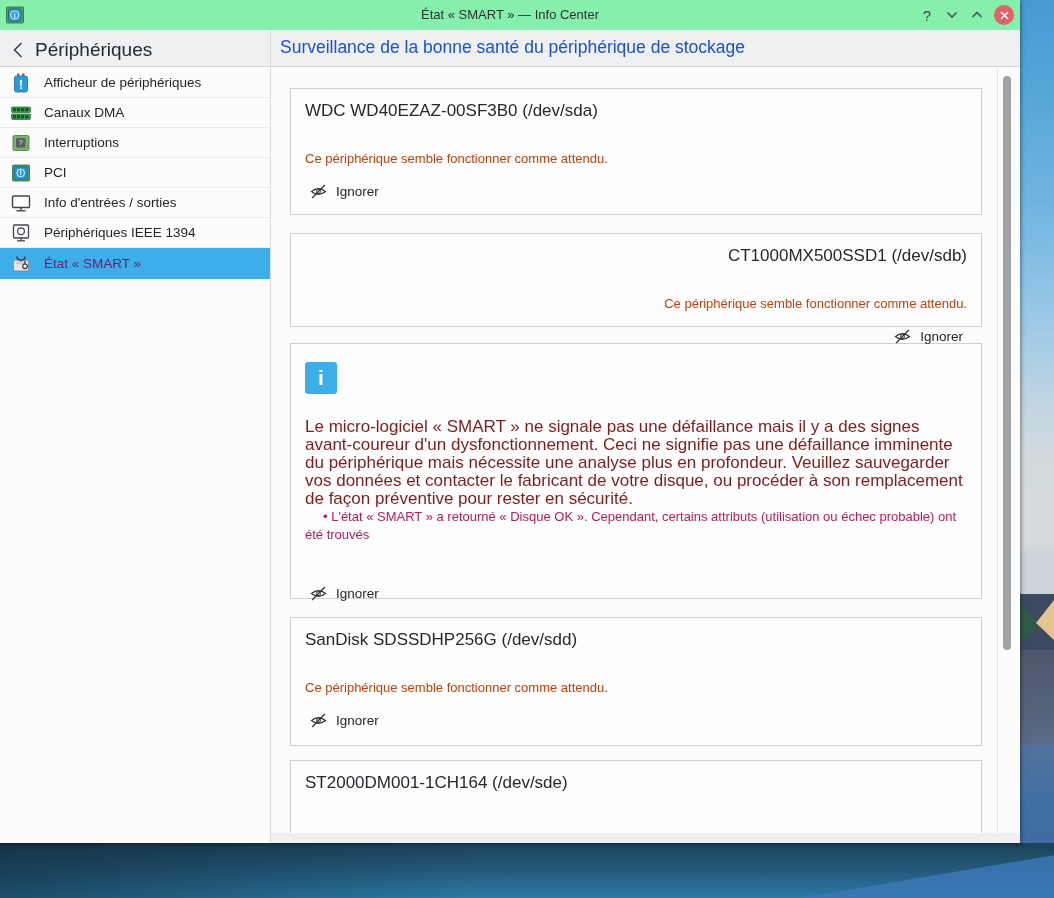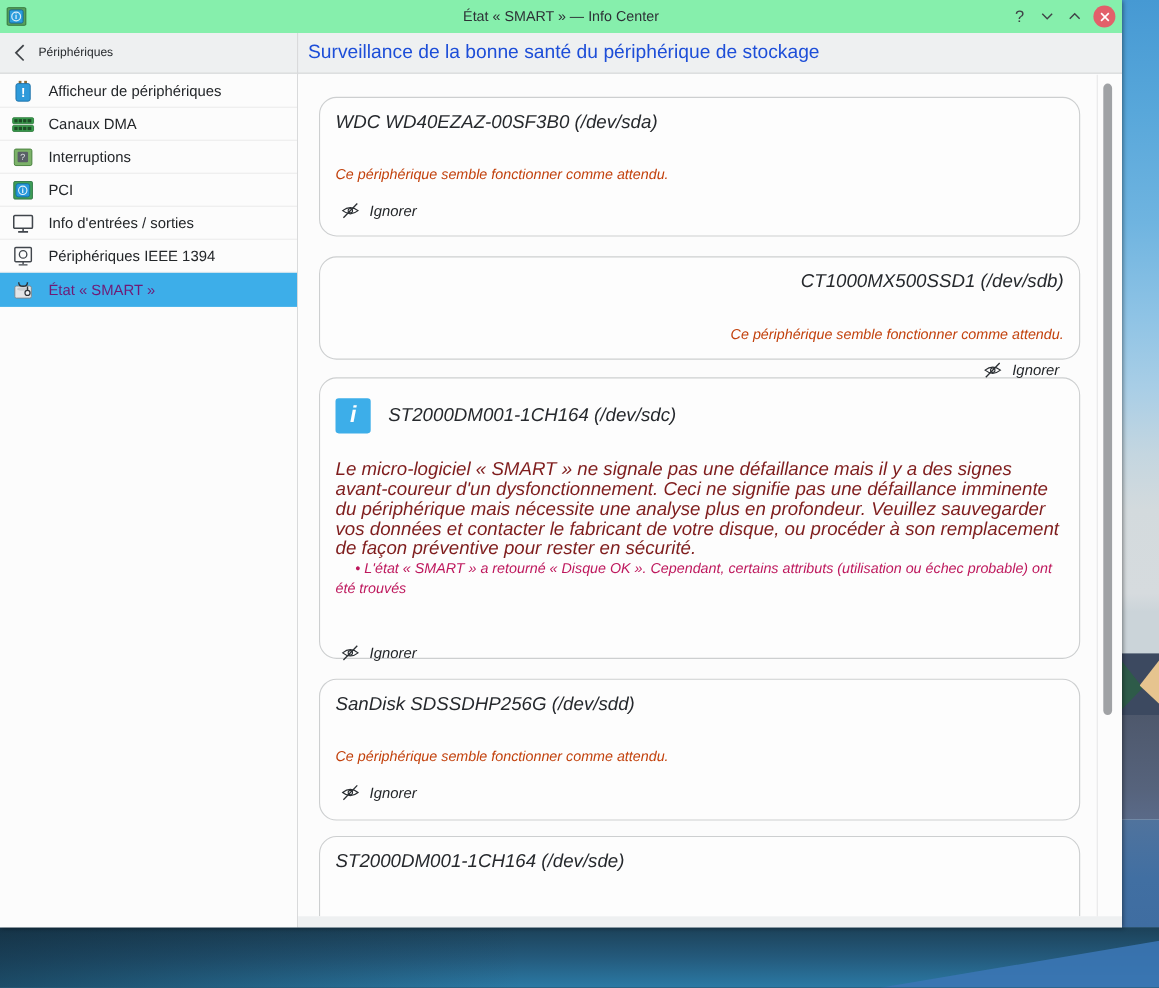--- a/index.html
+++ b/index.html
@@ -35,36 +35,36 @@
             text-align:center;font-size:13px;color:#2d3136;}
   .tb-buttons{position:absolute;right:6px;top:0;height:30px;display:flex;align-items:center;gap:9px;}
   .tb-help{font-size:15px;color:#3f4347;width:16px;text-align:center;cursor:default;}
   .tb-btn{display:flex;align-items:center;justify-content:center;width:16px;height:16px;}
   .tb-close{width:20px;height:20px;border-radius:50%;background:#e2606a;display:flex;
             align-items:center;justify-content:center;}
 
   .toolrow{position:absolute;left:0;top:30px;width:1020px;height:37px;background:#eef0f1;
            border-bottom:1px solid #d4d6d7;box-sizing:border-box;}
   .back-btn{position:absolute;left:12px;top:9px;display:flex;align-items:center;gap:11px;cursor:default;}
-  .back-label{font-size:11px;color:#26292d;}
+  .back-label{font-size:19px;color:#26292d;}
   .page-title{position:absolute;left:280px;top:7px;font-size:17.5px;color:#1d4ed8;text-align:right;}
   .vsep{position:absolute;left:270px;top:30px;width:1px;height:813px;background:#d9dadb;}
 
   
   .sidebar{position:absolute;left:0;top:68px;width:270px;height:775px;background:#fcfcfc;}
   .side-item{display:flex;align-items:center;height:29px;padding-left:10px;gap:12px;
              font-size:13.5px;color:#232629;border-bottom:1px solid #ebecec;cursor:default;}
   .side-item .sicon{width:22px;height:22px;flex:0 0 22px;display:flex;align-items:center;justify-content:center;}
   .side-item.selected{background:#3daee9;color:#701a75;height:31px;border-bottom:none;}
 
   
   .content{position:absolute;left:271px;top:68px;width:749px;height:765px;background:#fcfcfc;overflow:hidden;}
   .frame-strip{position:absolute;left:271px;top:833px;width:749px;height:10px;background:#eef0f1;}
   .cards{padding:20px 0 0 19px;}
-  .card{width:692px;box-sizing:border-box;border:1px solid #cdcfd0;border-radius:16px;background:#fdfdfd;font-style:italic;}
+  .card{width:692px;box-sizing:border-box;border:1px solid #cdcfd0;border-radius:0;background:#fdfdfd;}
   .card-title{margin:12px 14px 0;font-size:17px;color:#26292d;}
   .card-status{margin:30px 14px 0;font-size:13px;color:#c2410c;}
   .card-action{margin:14px 14px 12px;display:inline-flex;align-items:center;gap:8px;
                font-size:13.5px;color:#232629;cursor:default;padding:2px 4px;border-radius:3px;}
   .c1{height:127px;margin-bottom:18px;}
   .c2{height:94px;margin-bottom:16px;text-align:right;}
   .c3{height:256px;margin-bottom:18px;}
   .c4{height:129px;margin-bottom:14px;}
   .c5{height:120px;}
   .warn-head{margin:18px 14px 0;display:flex;align-items:center;gap:16px;}
@@ -254,21 +254,20 @@
               <circle cx="9.5" cy="9.5" r="2" fill="none" stroke="#2b2f33" stroke-width="1"></circle>
               <line x1="3.2" y1="16" x2="15.8" y2="3" stroke="#2b2f33" stroke-width="1.2"></line>
             </svg>
             <span>Ignorer</span>
           </div>
         </div>
 
         <div class="card c3">
           <div class="warn-head">
             <span class="info-badge">i</span>
-            <span class="warn-title">ST2000DM001-1CH164 (/dev/sdc)</span>
           </div>
           <div class="warn-text">Le micro-logiciel « SMART » ne signale pas une défaillance mais il y a des signes avant-coureur d'un dysfonctionnement. Ceci ne signifie pas une défaillance imminente du périphérique mais nécessite une analyse plus en profondeur. Veuillez sauvegarder vos données et contacter le fabricant de votre disque, ou procéder à son remplacement de façon préventive pour rester en sécurité.</div>
           <div class="warn-bullet">• L'état « SMART » a retourné « Disque OK ». Cependant, certains attributs (utilisation ou échec probable) ont été trouvés</div>
           <div class="card-action">
             <svg width="19" height="19" viewBox="0 0 19 19">
               <path d="M2.5 9.5 Q9.5 3.8 16.5 9.5 Q9.5 15.2 2.5 9.5 Z" fill="none" stroke="#2b2f33" stroke-width="1.1"></path>
               <circle cx="9.5" cy="9.5" r="2" fill="none" stroke="#2b2f33" stroke-width="1"></circle>
               <line x1="3.2" y1="16" x2="15.8" y2="3" stroke="#2b2f33" stroke-width="1.2"></line>
             </svg>
             <span>Ignorer</span>

